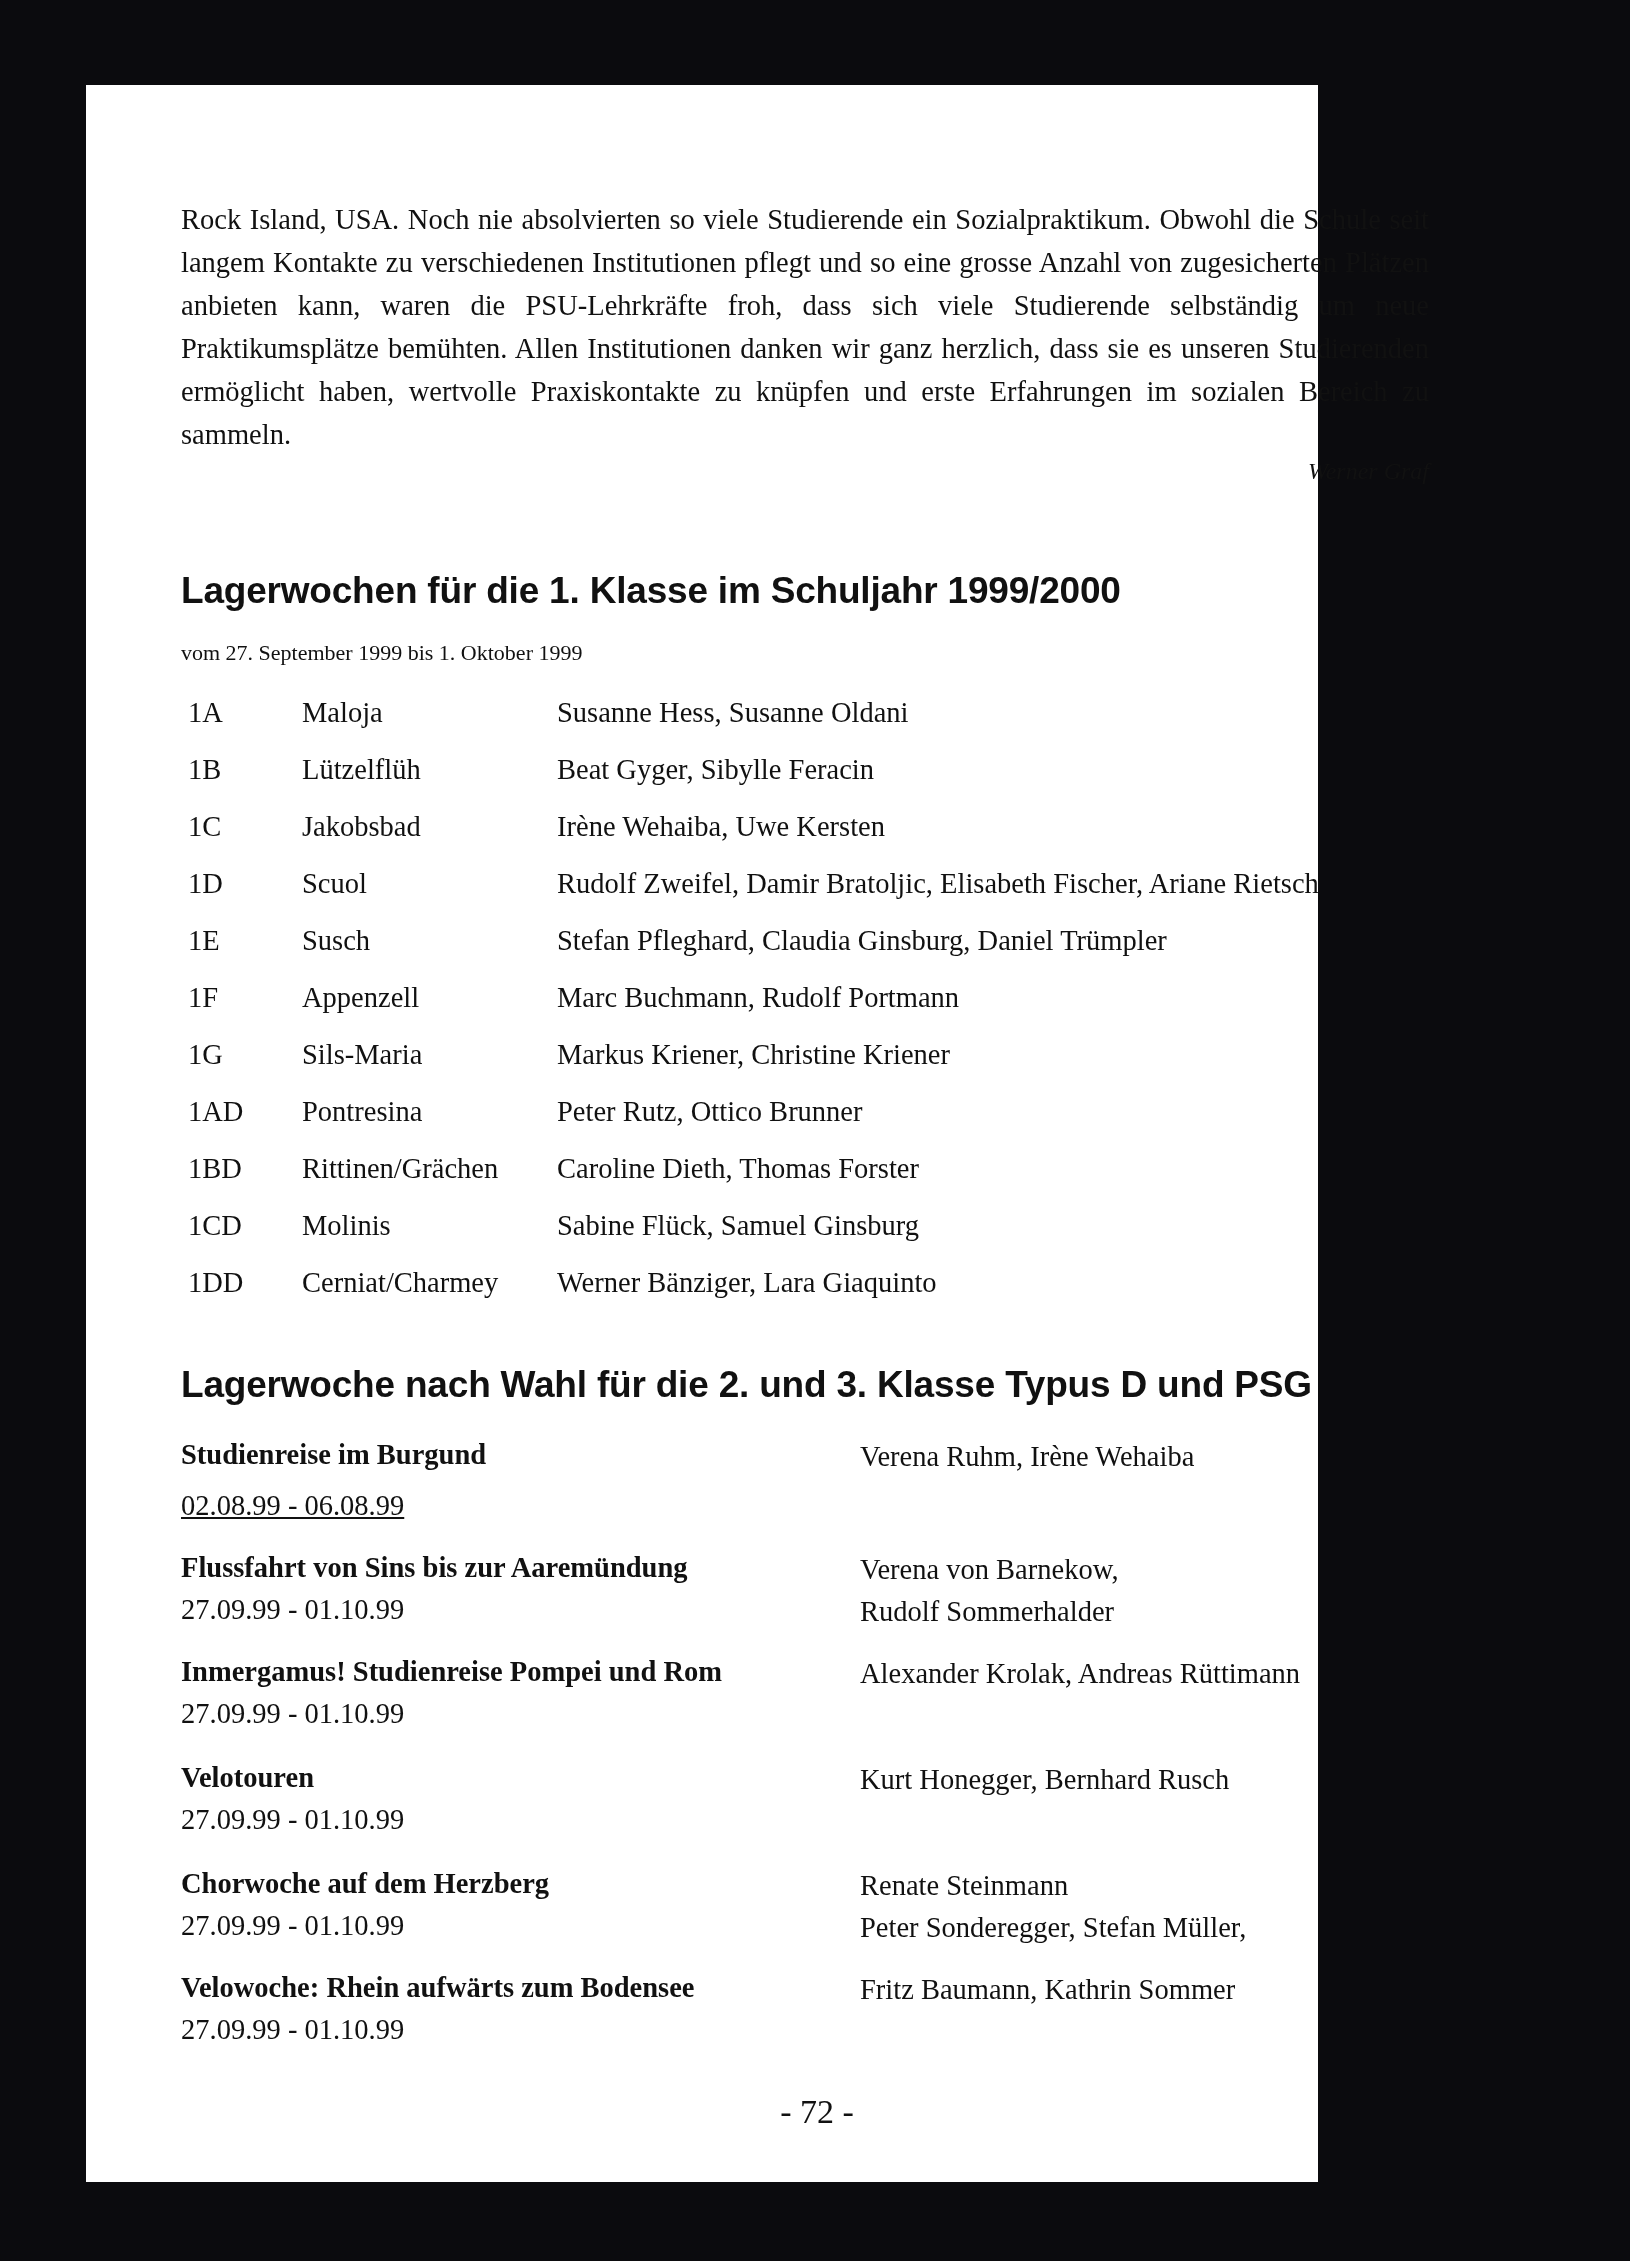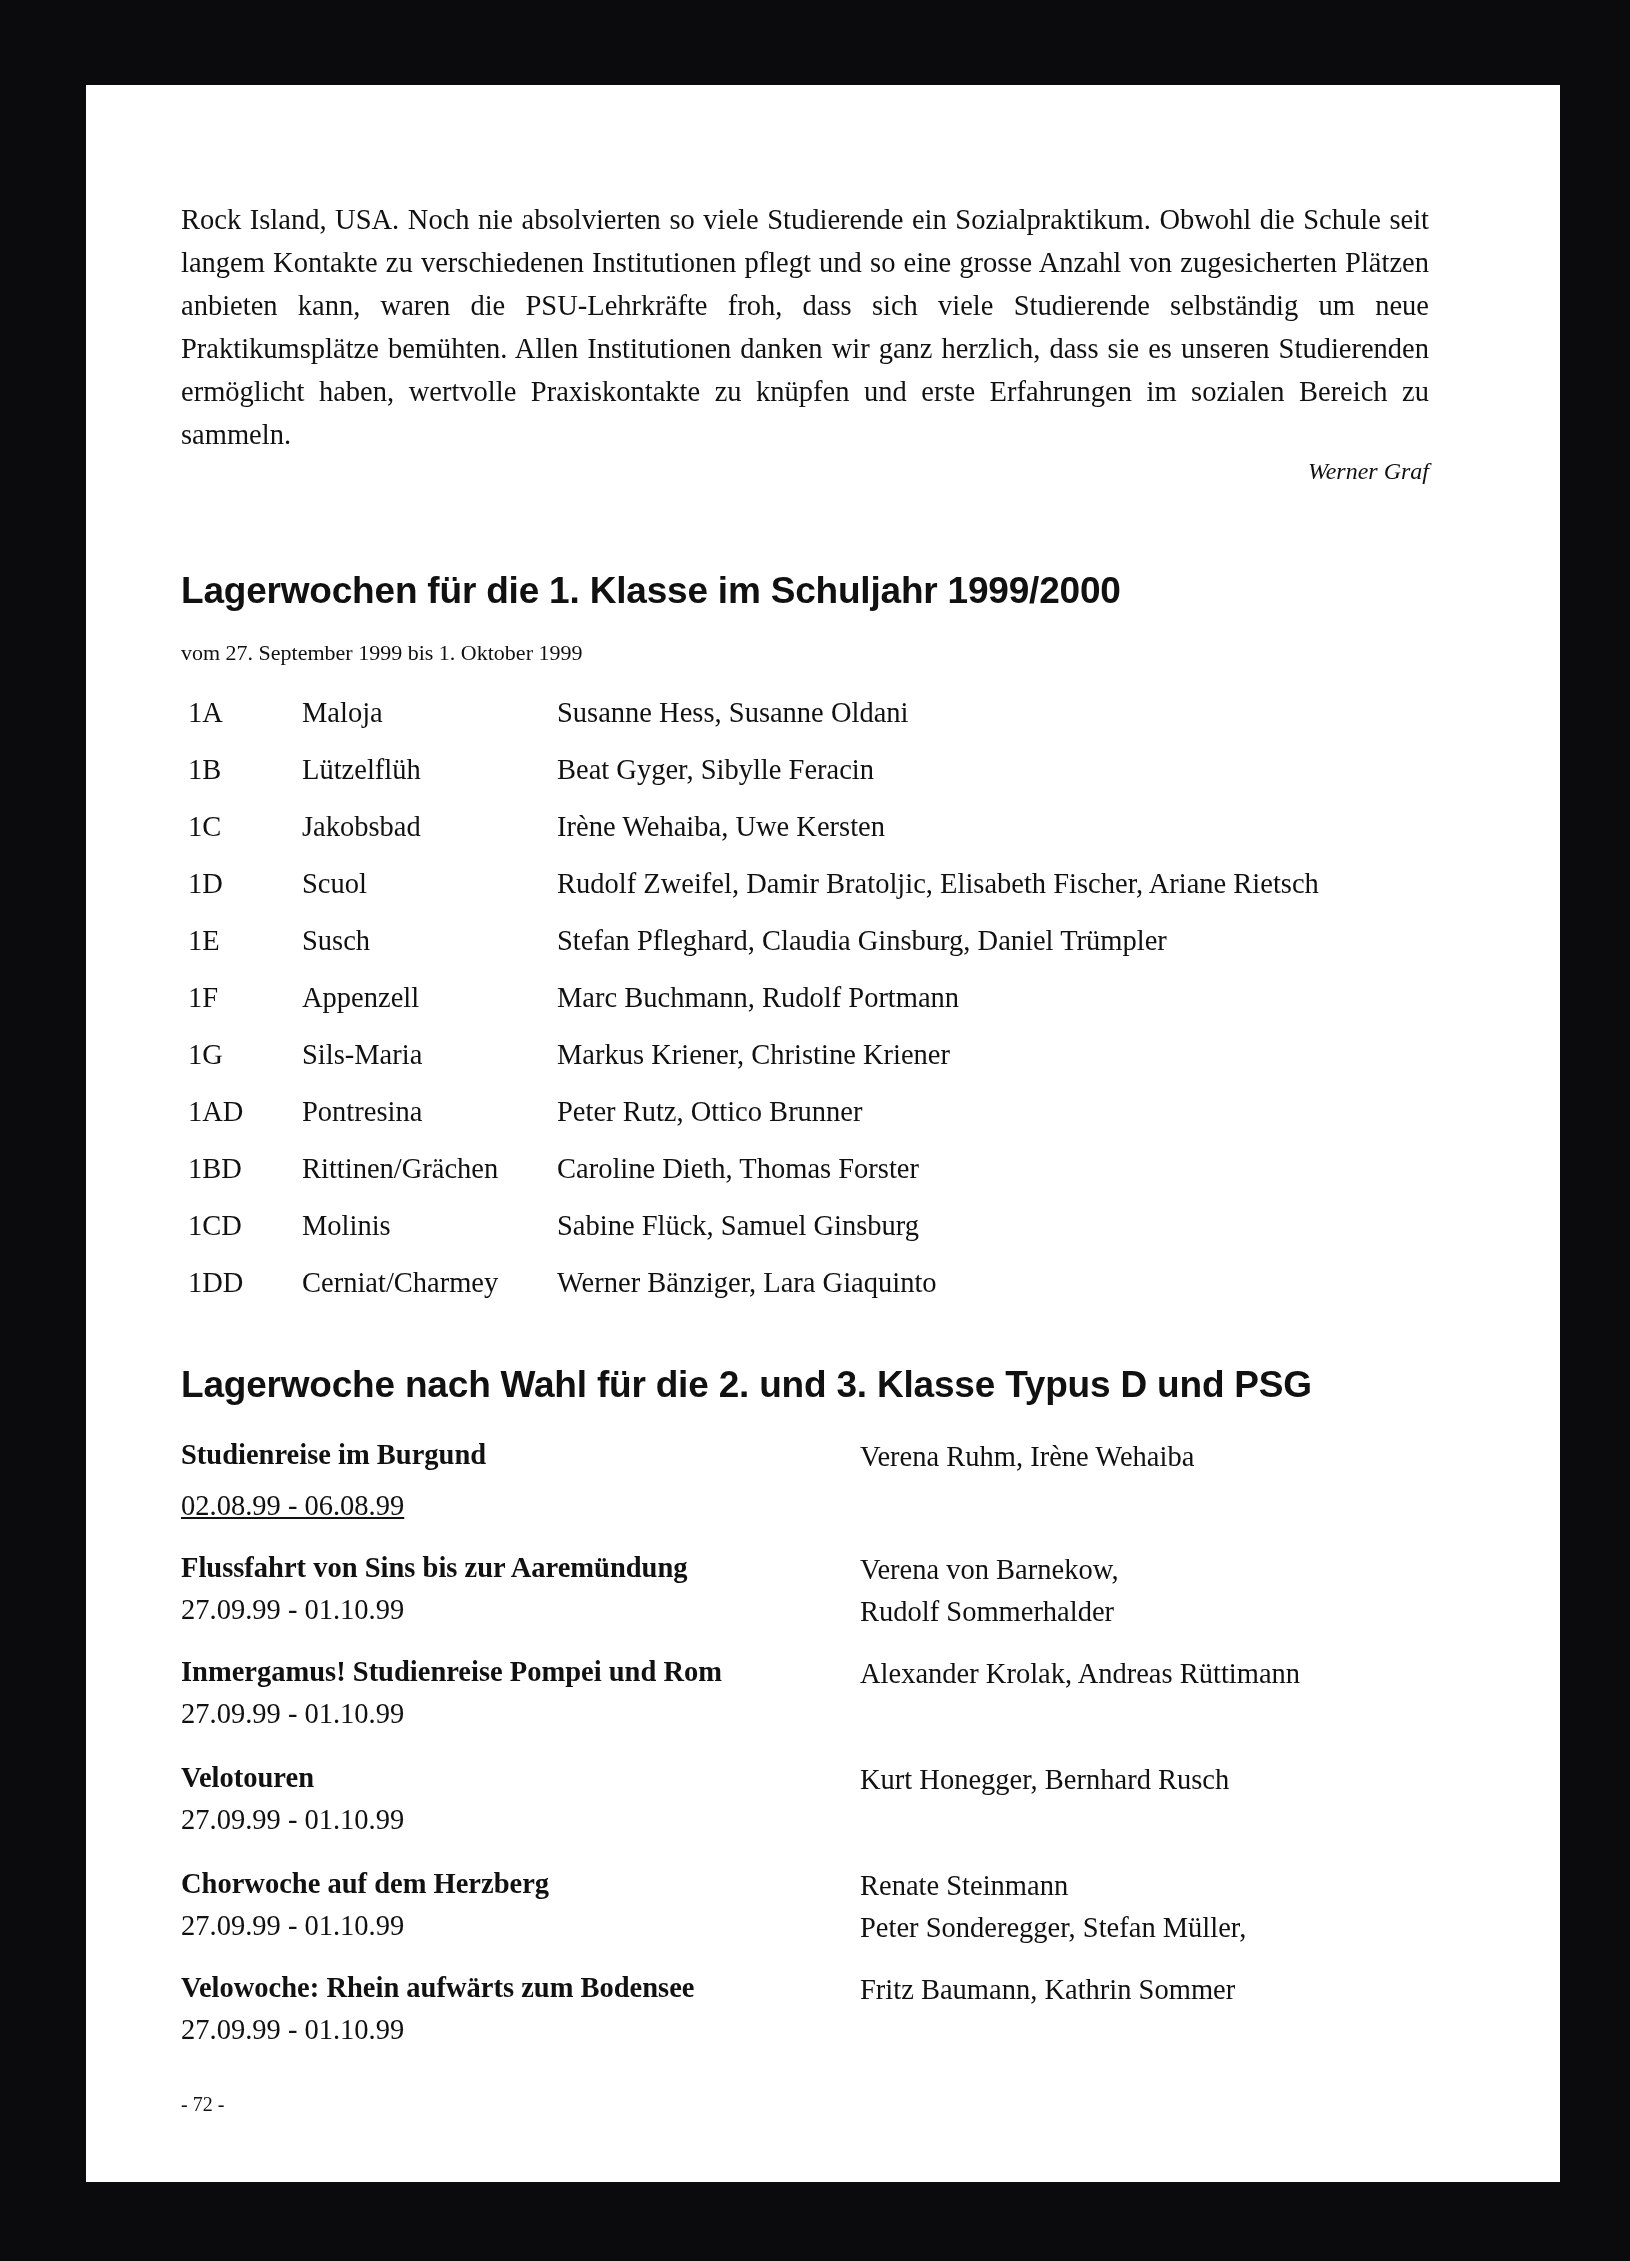--- a/index.html
+++ b/index.html
@@ -7,21 +7,21 @@
     width: 1631px; height: 2261px;
     background: #0b0b0e;
     position: relative;
     overflow: hidden;
     font-family: "Liberation Serif", "DejaVu Serif", serif;
     color: #111;
   }
   .page {
     position: absolute;
     left: 86px; top: 85px;
-    width: 1474px; height: 2097px;
+    width: 1232px; height: 2097px;
     background: #ffffff;
   }
   .content {
     position: absolute;
     left: 95px; top: 0;
     width: 1248px;
   }
   .intro {
     position: absolute;
     top: 113px; left: 0; width: 1248px;
@@ -82,21 +82,21 @@
     position: absolute; left: 0;
     white-space: nowrap;
   }
   .option .leaders {
     position: absolute; left: 679px; top: -3.3px;
     line-height: 42px;
     white-space: nowrap;
   }
   .pagenum {
     position: absolute; top: 2008px; left: 0; width: 1272px;
-    font-size: 20px;
+    text-align: center; font-size: 34px;
   }
 </style>
 </head>
 <body>
 
 <div class="page">
   <div class="content">
 
     <div class="intro">
       <p lang="de">Rock Island, USA. Noch nie absolvierten so viele Studierende ein Sozialpraktikum. Obwohl die Schule seit langem Kontakte zu verschiedenen Institutionen pflegt und so eine grosse Anzahl von zugesicherten Plätzen anbieten kann, waren die PSU-Lehrkräfte froh, dass sich viele Studie­rende selbständig um neue Praktikumsplätze bemühten. Allen Institutionen danken wir ganz herzlich, dass sie es unseren Studierenden ermöglicht haben, wertvolle Praxiskontakte zu knüp­fen und erste Erfahrungen im sozialen Bereich zu sammeln.</p>

